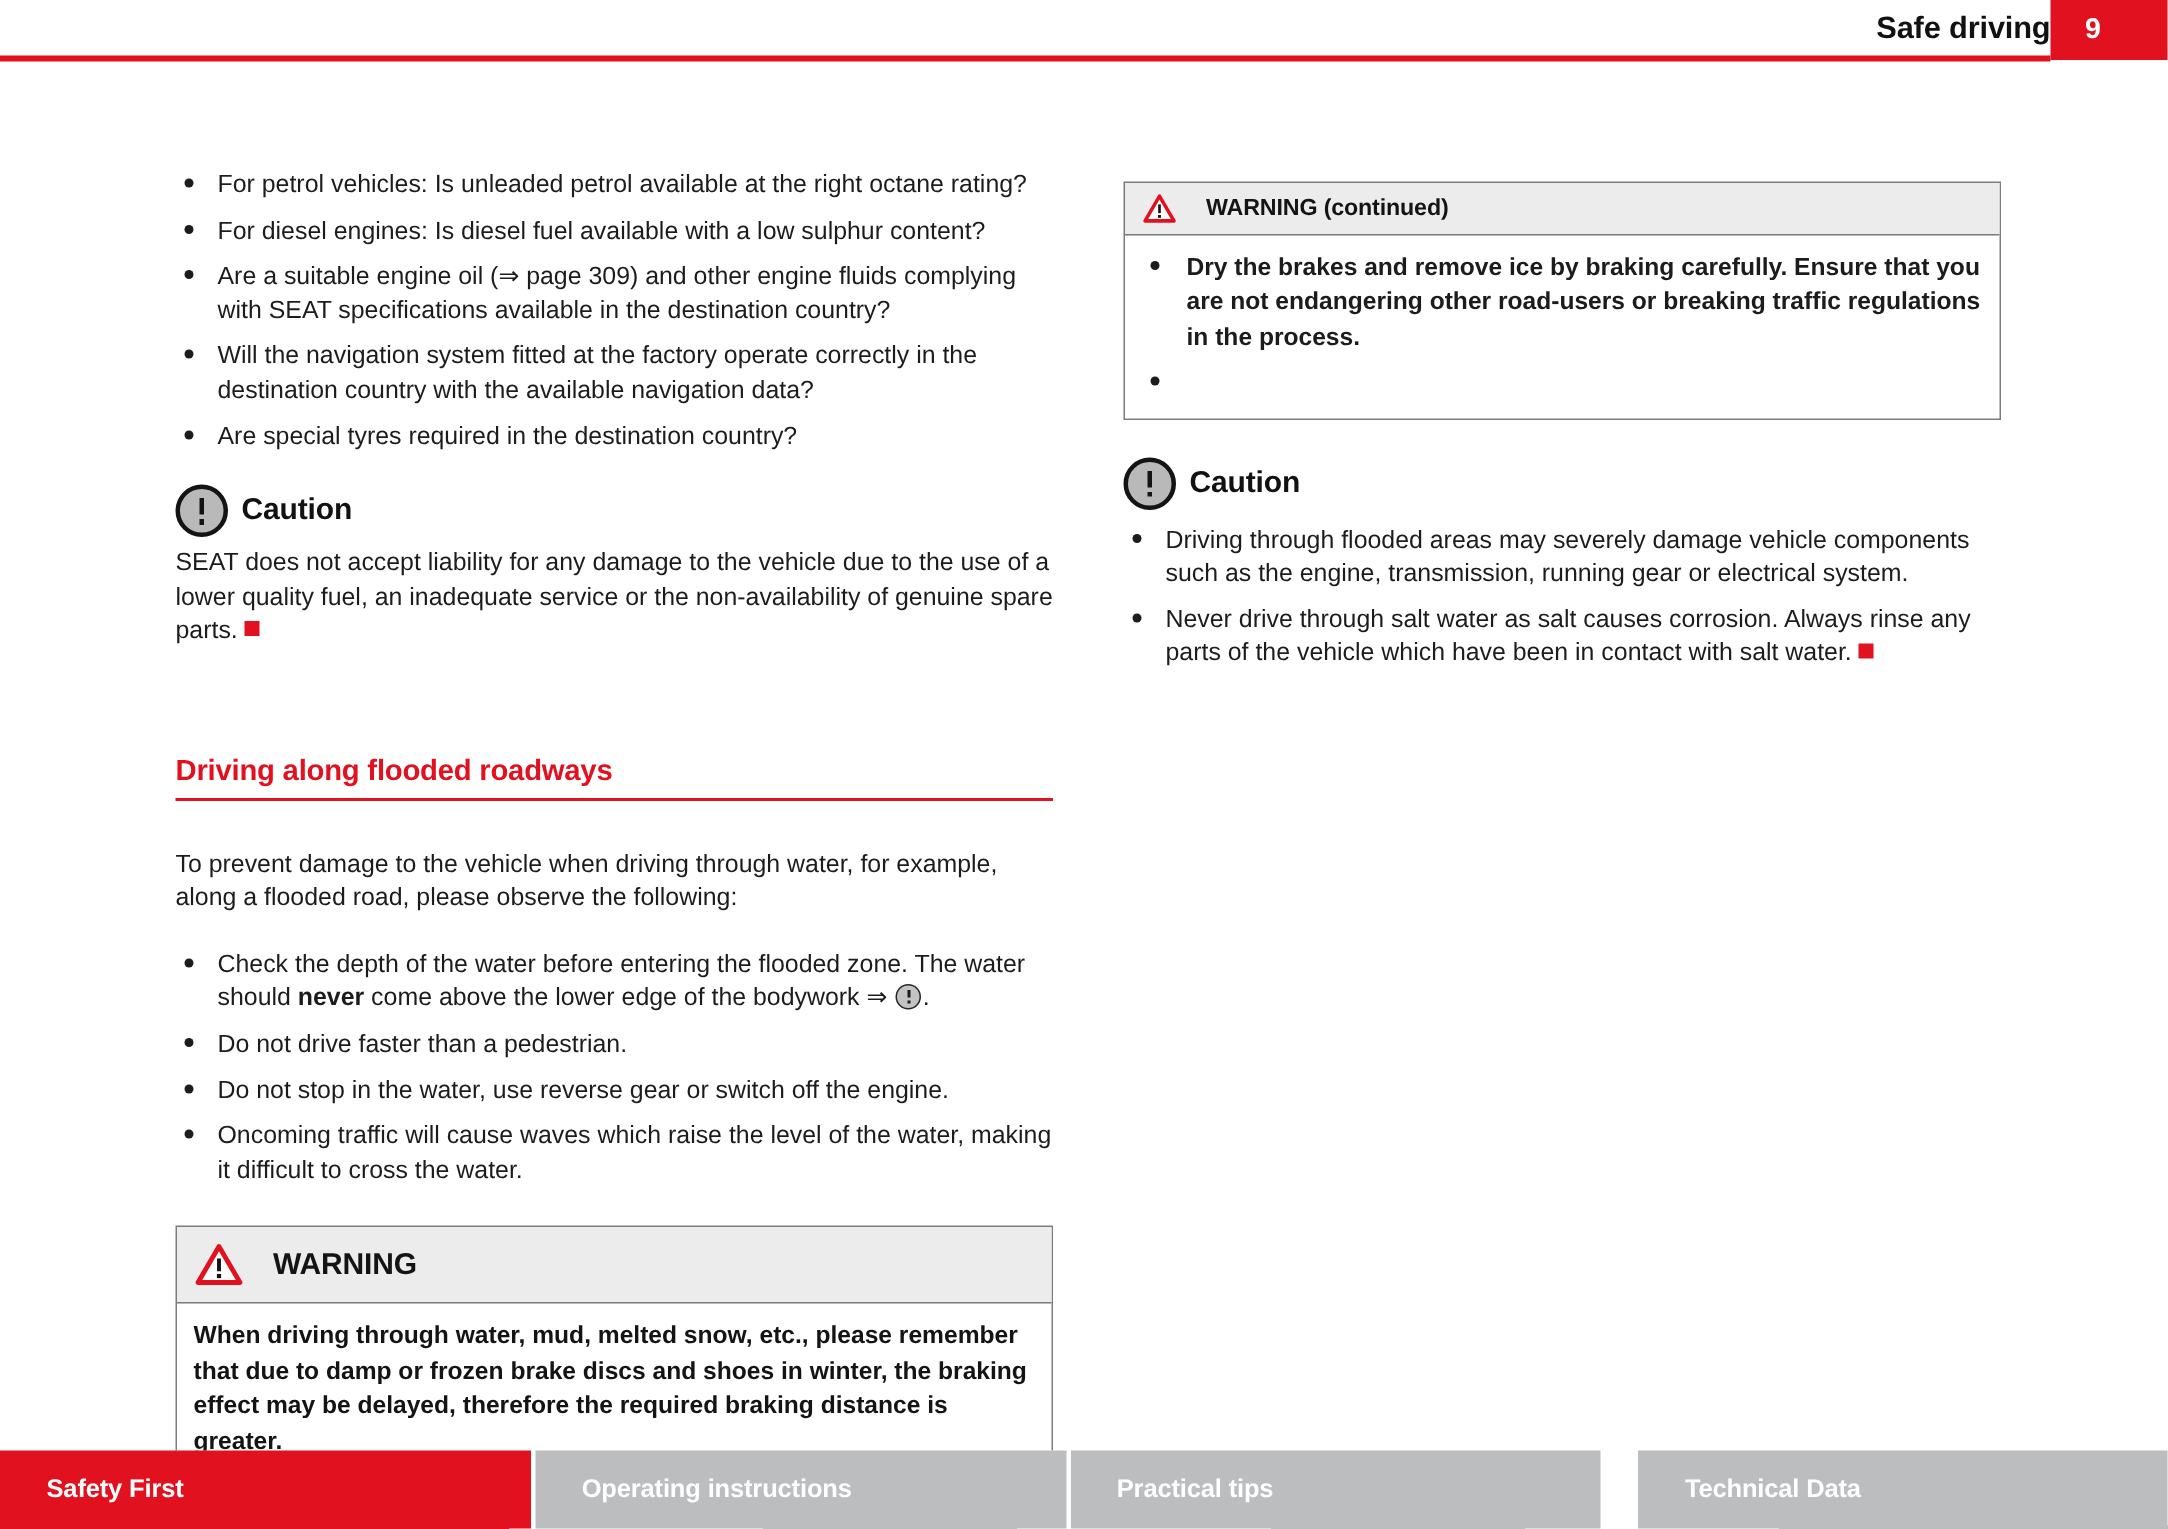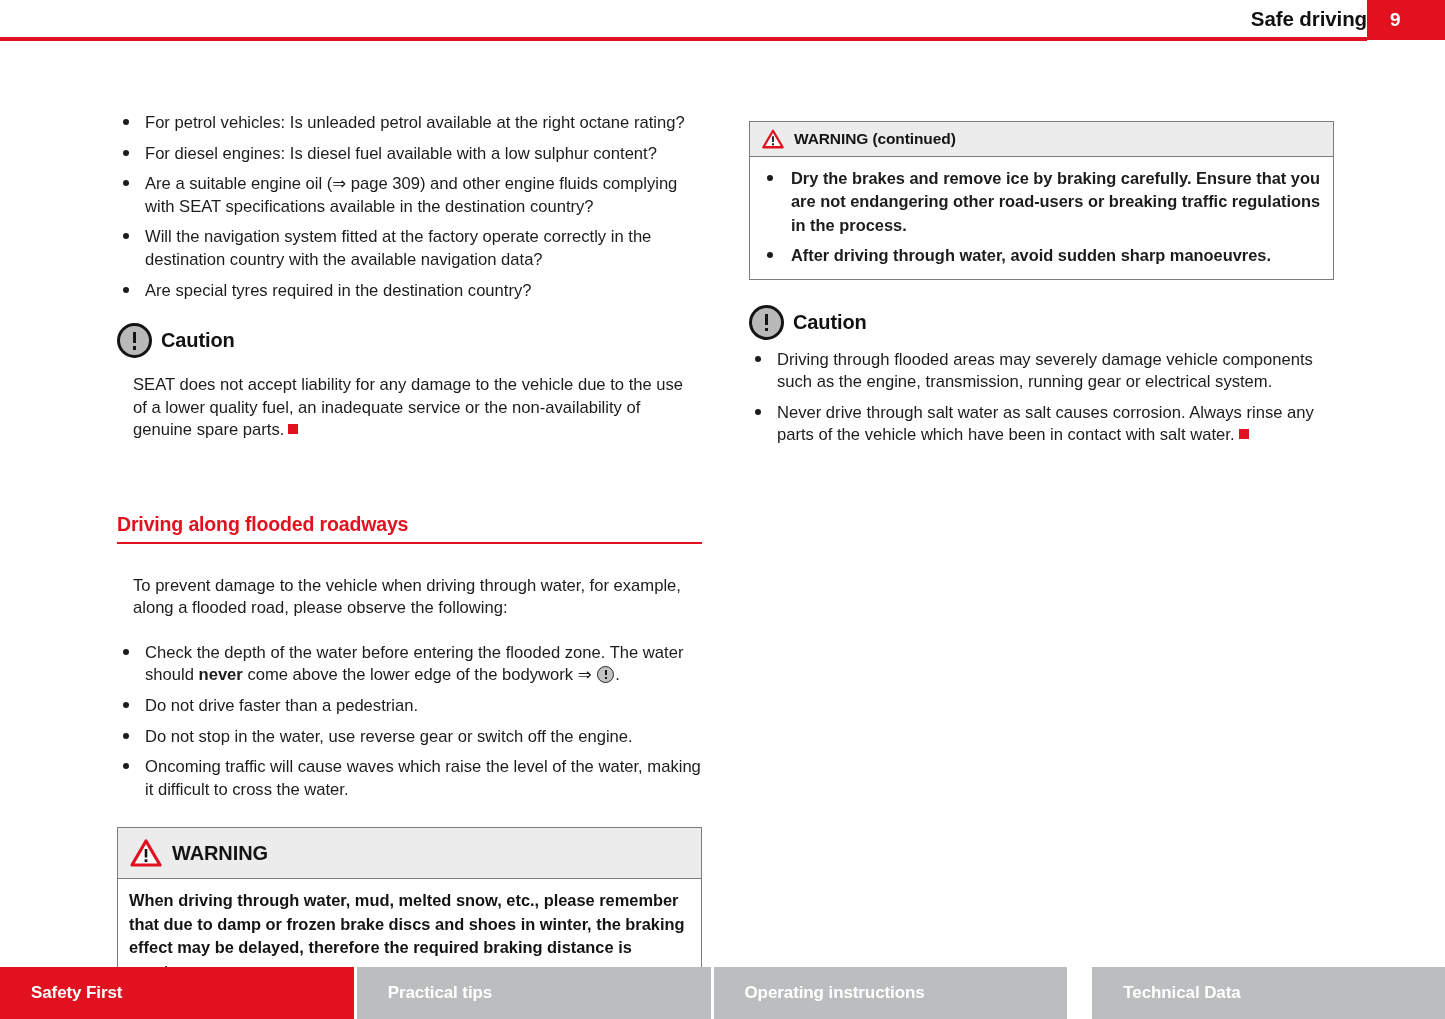--- a/index.html
+++ b/index.html
@@ -70,21 +70,21 @@
     top: 0;
   }
   #col-left  { left: 117px; width: 585px; }
   #col-right { left: 749px; width: 585px; }
 
   
   .para {
     font-size: 16.6px;
     line-height: 22.6px;
     color: #1c1c1c;
-    margin: 16px;
+    margin: 0;
   }
   .bullet-list { margin: 0; padding: 0; list-style: none; }
   .bullet-item {
     position: relative;
     padding-left: 28px;
     font-size: 16.6px;
     line-height: 22.6px;
     color: #1c1c1c;
     margin-bottom: 8px;
     text-indent: -28px;
@@ -198,21 +198,21 @@
   .warning-box {
     border: 1.3px solid #7c7c7c;
     background: #ffffff;
     width: 100%;
   }
   .warning-header {
     background: #ececec;
     border-bottom: 1.3px solid #7c7c7c;
     display: flex;
     align-items: center;
-    gap: 10px;
+    gap: 20px;
     padding: 7px 12px;
   }
   .warning-header.tall { padding: 11px 12px; }
   .warning-title {
     font-size: 20px;
     font-weight: bold;
     color: #141414;
     letter-spacing: -0.1px;
   }
   .warning-title.small {
@@ -344,37 +344,37 @@
             <path d="M16 2 L30 26 L2 26 Z" fill="#ffffff" stroke="#e2111f" stroke-width="3.4" stroke-linejoin="round"></path>
             <rect x="14.7" y="10" width="2.6" height="8.5" fill="#141414"></rect>
             <rect x="14.6" y="20.3" width="2.8" height="2.8" fill="#141414"></rect>
           </svg>
         </span>
         <span class="warning-title small">WARNING (continued)</span>
       </div>
       <div class="warning-body">
         <ul class="bullet-list">
           <li class="bullet-item"><span class="dot"></span><span>Dry the brakes and remove ice by braking carefully. Ensure that you are not endangering other road-users or breaking traffic regulations in the process.</span></li>
-          <li class="bullet-item"><span class="dot"></span><span>After driving through water, avoid sudden sharp manoeuvres.</span></li>
+          <li class="bullet-item"><span class="dot"></span></li>
         </ul>
       </div>
     </div>
 
     <div style="margin-top:25px;">
       <div class="caution-head">
         <span class="icon-caution-circle"></span>
         <span class="caution-title">Caution</span>
       </div>
       <ul class="bullet-list" style="margin-top:9px;">
         <li class="bullet-item"><span class="dot"></span><span>Driving through flooded areas may severely damage vehicle components such as the engine, transmission, running gear or electrical system.</span></li>
         <li class="bullet-item"><span class="dot"></span><span>Never drive through salt water as salt causes corrosion. Always rinse any parts of the vehicle which have been in contact with salt water.</span><span class="end-marker"></span></li>
       </ul>
     </div>
 
   </div>
 </div>
 
 <div id="footer-tabs">
   <div class="footer-tab active" id="tab-0">Safety First</div>
+  <div class="footer-tab inactive" id="tab-1">Operating instructions</div>
   <div class="footer-tab inactive" id="tab-2">Practical tips</div>
-  <div class="footer-tab inactive" id="tab-1">Operating instructions</div>
   <div class="footer-tab inactive" id="tab-3">Technical Data</div>
 </div>
 
 </body></html>

